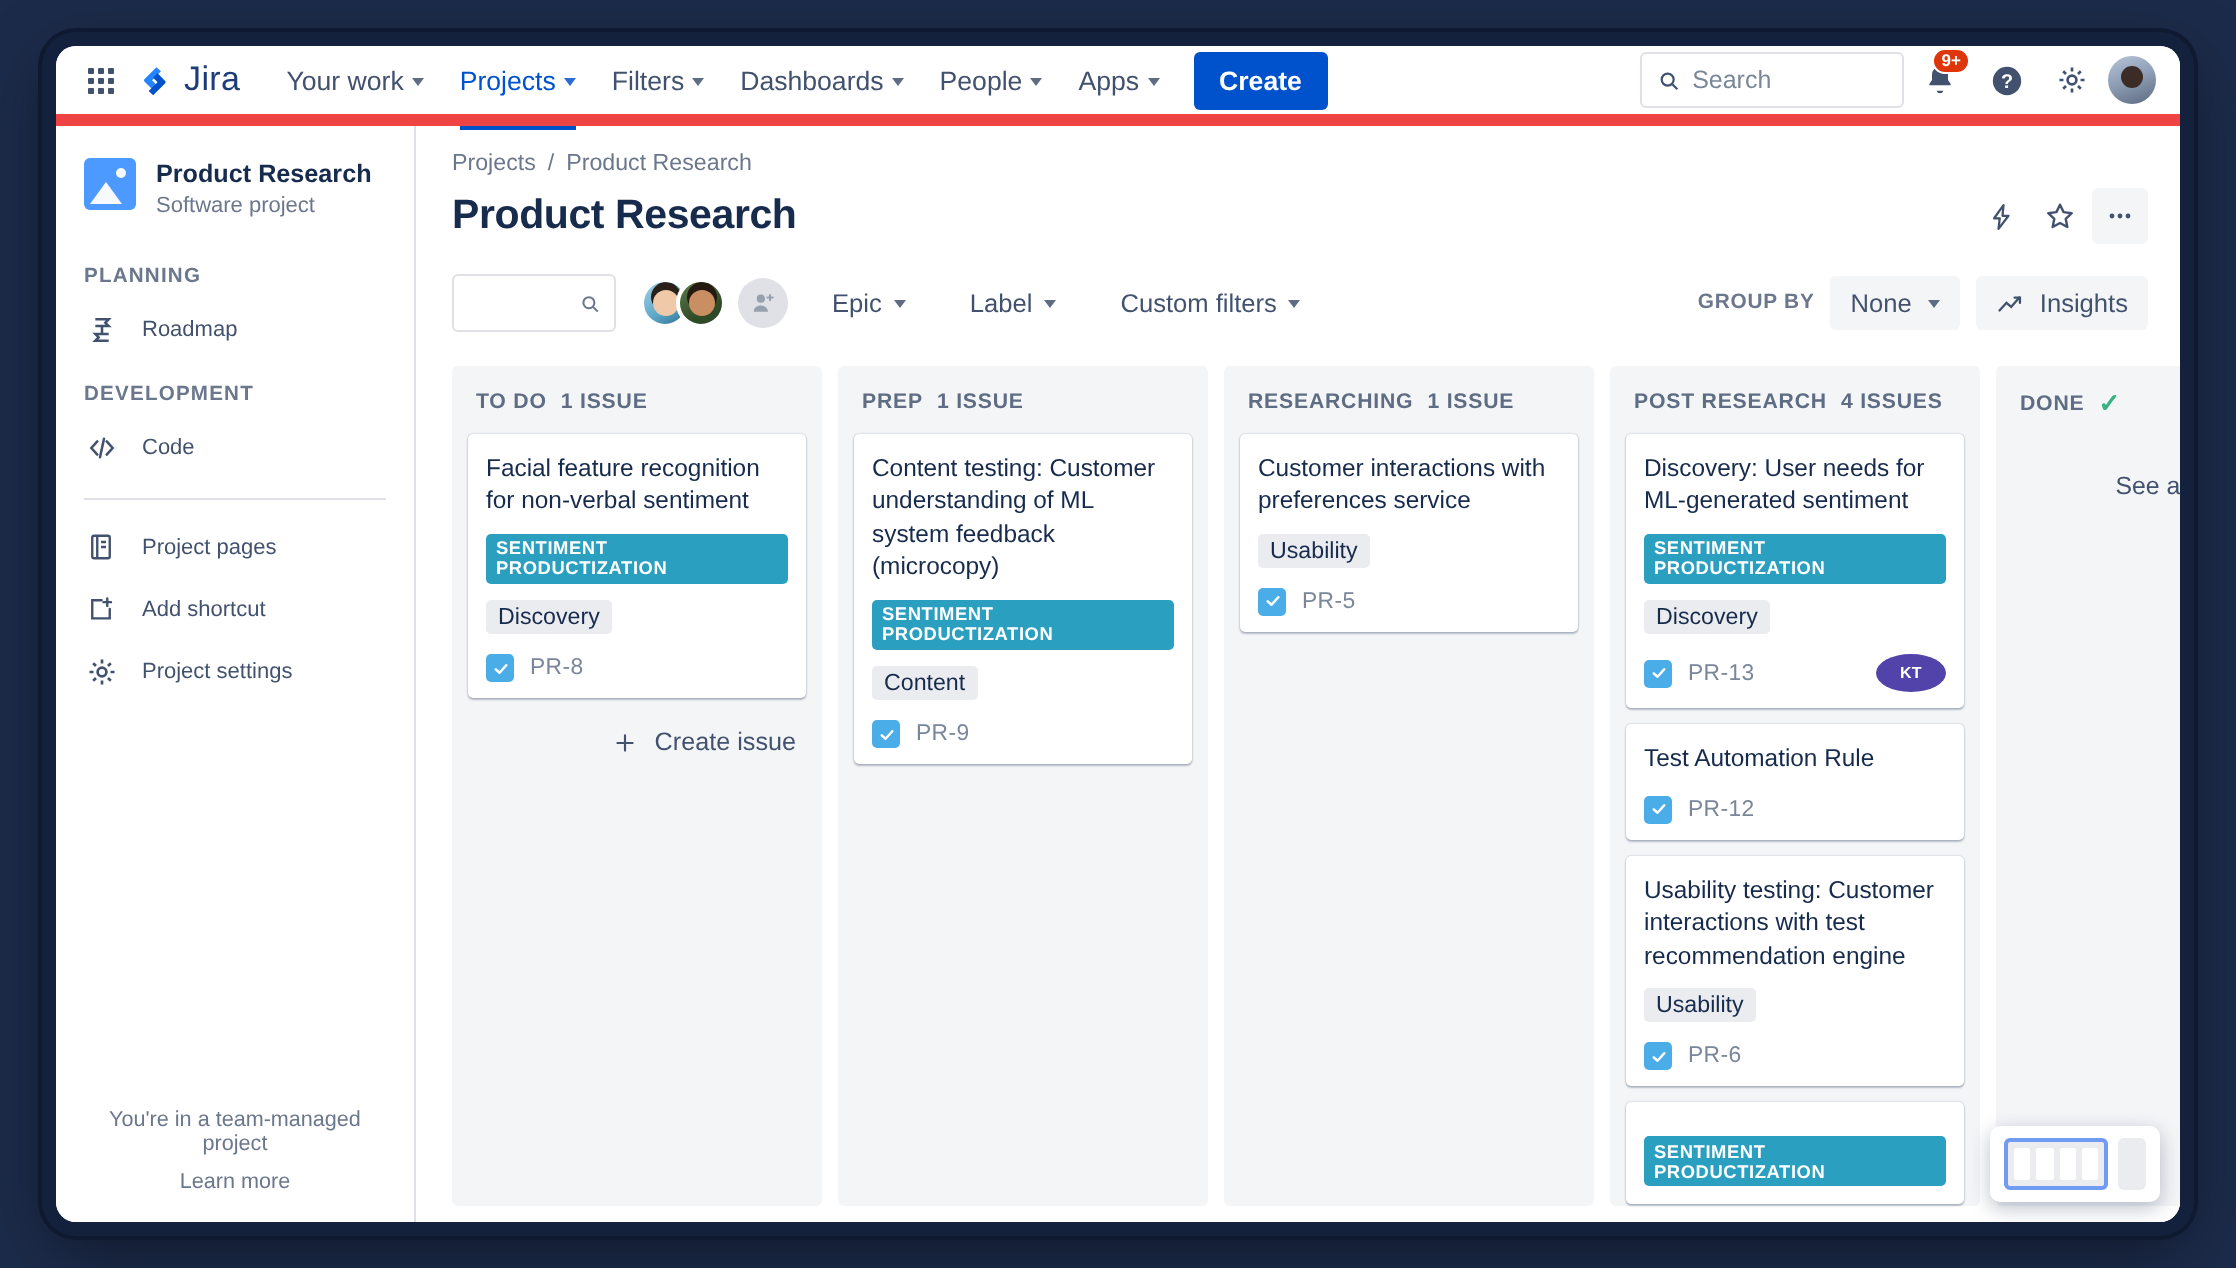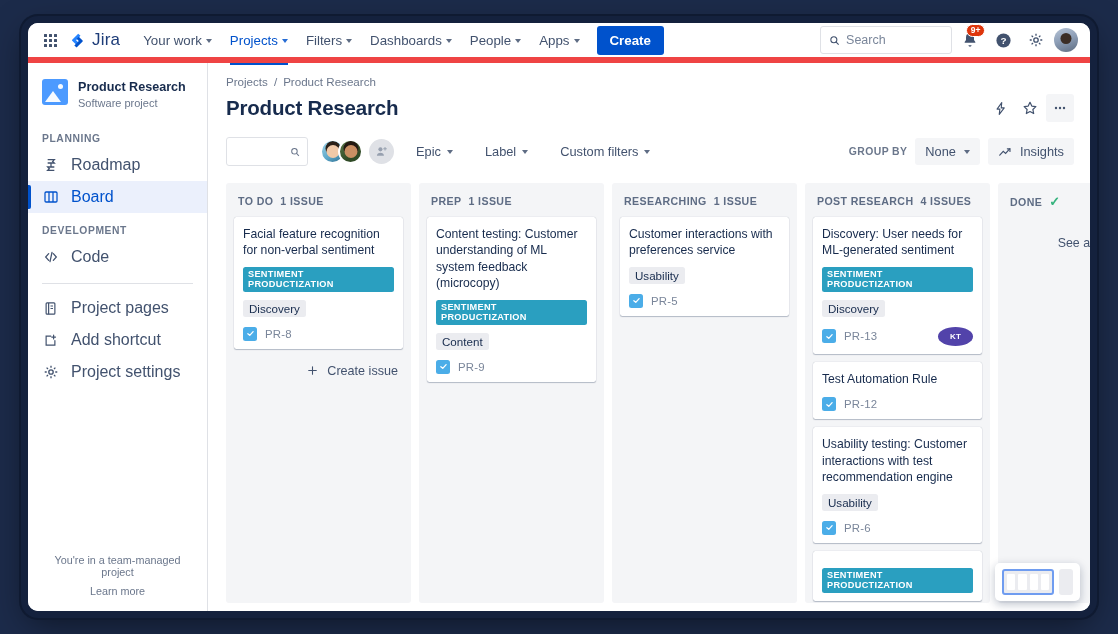--- a/index.html
+++ b/index.html
@@ -83,21 +83,21 @@
     width: 26px; height: 26px; border-radius: 3px; flex-shrink: 0; overflow: hidden;
     background: #4c9aff; position: relative;
   }
   .proj-avatar::before{content:"";position:absolute;left:3px;bottom:3px;width:0;height:0;border-left:8px solid transparent;border-right:8px solid transparent;border-bottom:11px solid #fff;opacity:.95;}
   .proj-avatar::after{content:"";position:absolute;right:5px;top:5px;width:5px;height:5px;border-radius:50%;background:#fff;opacity:.95;}
   .proj-name { font-size: 12.6px; font-weight: 700; color: #172b4d; line-height: 1.3; }
   .proj-sub { font-size: 11px; color: #6b778c; margin-top: 2px; }
   .sec-label { font-size: 10.3px; font-weight: 700; color: #6b778c; letter-spacing: .6px; padding: 12px 14px 5px; }
   .nav-li {
     display: flex; align-items: center; gap: 12px; padding: 7px 14px; cursor: pointer;
-    font-size: 16px; color: #42526e; position: relative;
+    font-size: 11px; color: #42526e; position: relative;
   }
   .nav-li.sel { background: #ebf0fc; color: #0052cc; font-weight: 500; }
   .nav-li.sel::before { content:""; position:absolute; left:0; top:4px; bottom:4px; width:3px; background:#0052cc; border-radius:0 2px 2px 0;}
   .nav-ico { width: 17px; height: 17px; flex-shrink: 0; display:flex; align-items:center; justify-content:center;}
   .sb-divider { height: 1px; background: #dfe1e6; margin: 10px 14px 8px; }
   .sb-footer { margin-top: auto; padding: 0 12px 14px; text-align: center; }
   .sb-footer .t1 { font-size: 10.8px; color: #6b778c; }
   .sb-footer .t2 { font-size: 10.8px; color: #6b778c; margin-top: 7px; cursor: pointer; }
 
   
@@ -277,29 +277,20 @@
         <span class="nav-ico">
           <svg width="16" height="16" viewBox="0 0 24 24" fill="none" stroke="#42526e" stroke-width="1.9">
             <path d="M7 4h10l-2.5 2.6L17 9H7"></path>
               <path d="M17 15H7l2.5 2.6L7 20h10"></path>
               <path d="M12 9v6"></path>
           </svg>
         </span>
         <span>Roadmap</span>
       </div>
 
-      <div class="nav-li sel">
-        <span class="nav-ico">
-          <svg width="16" height="16" viewBox="0 0 24 24" fill="none" stroke="#0052cc" stroke-width="1.9">
-            <rect x="3" y="4.5" width="18" height="15" rx="1.6"></rect>
-              <path d="M9 4.5v15M15 4.5v15"></path>
-          </svg>
-        </span>
-        <span>Board</span>
-      </div>
 
       <div class="sec-label">DEVELOPMENT</div>
 
       <div class="nav-li">
         <span class="nav-ico">
           <svg width="16" height="16" viewBox="0 0 24 24" fill="none" stroke="#42526e" stroke-width="1.9" stroke-linecap="round">
             <path d="M8.5 7 4 12l4.5 5M15.5 7 20 12l-4.5 5M13.5 5l-3 14"></path>
           </svg>
         </span>
         <span>Code</span>

